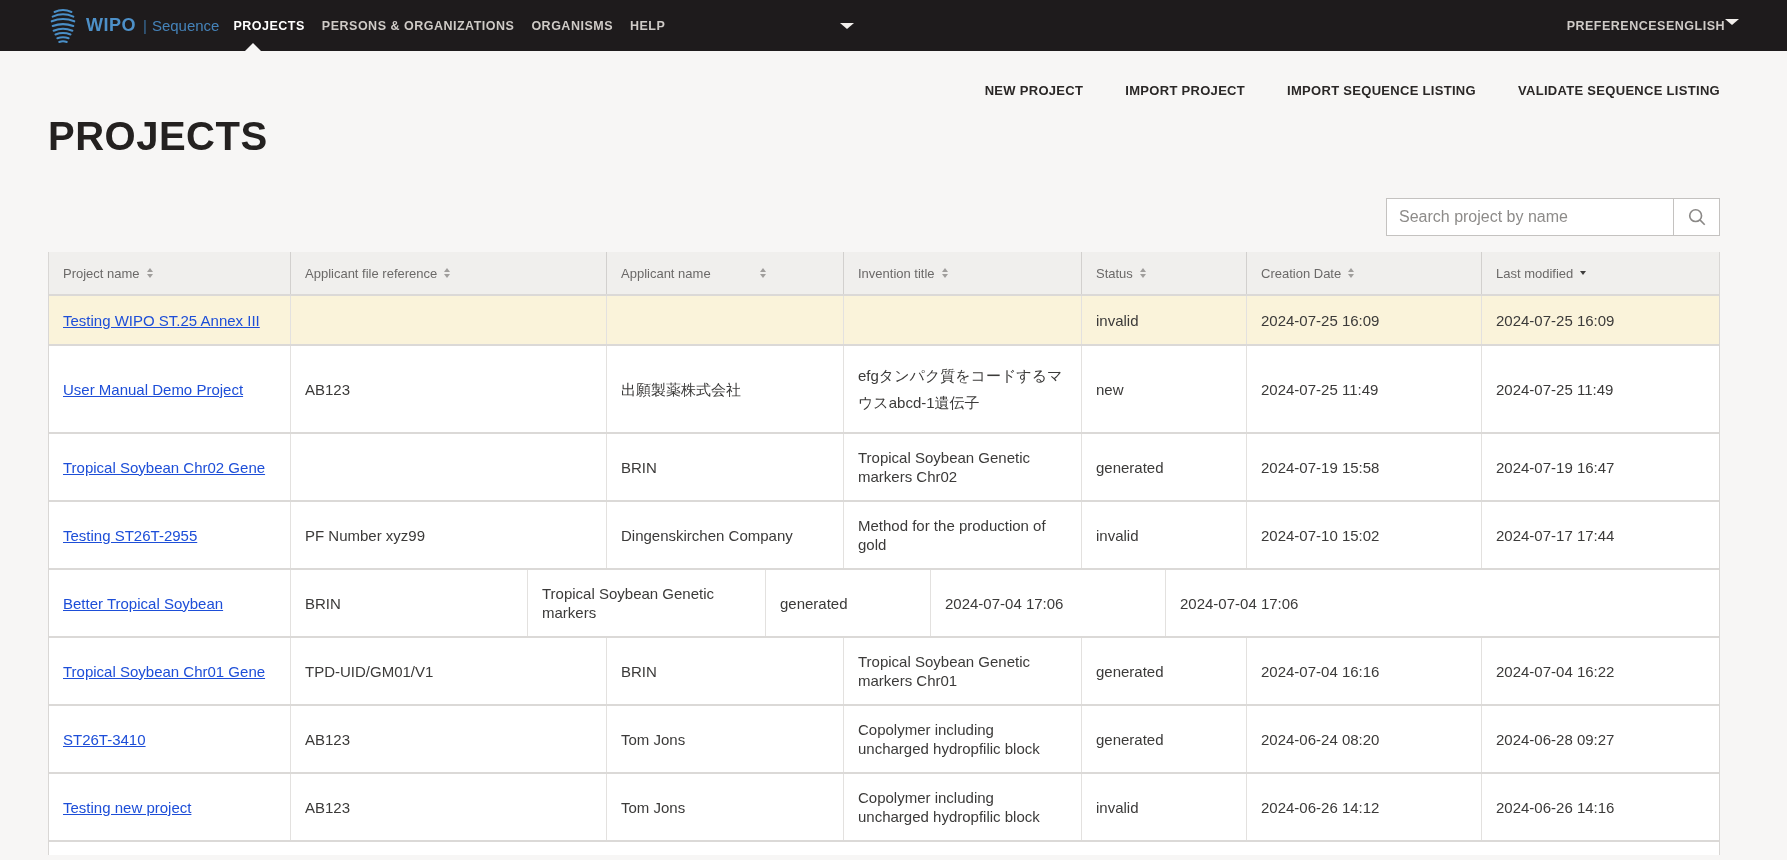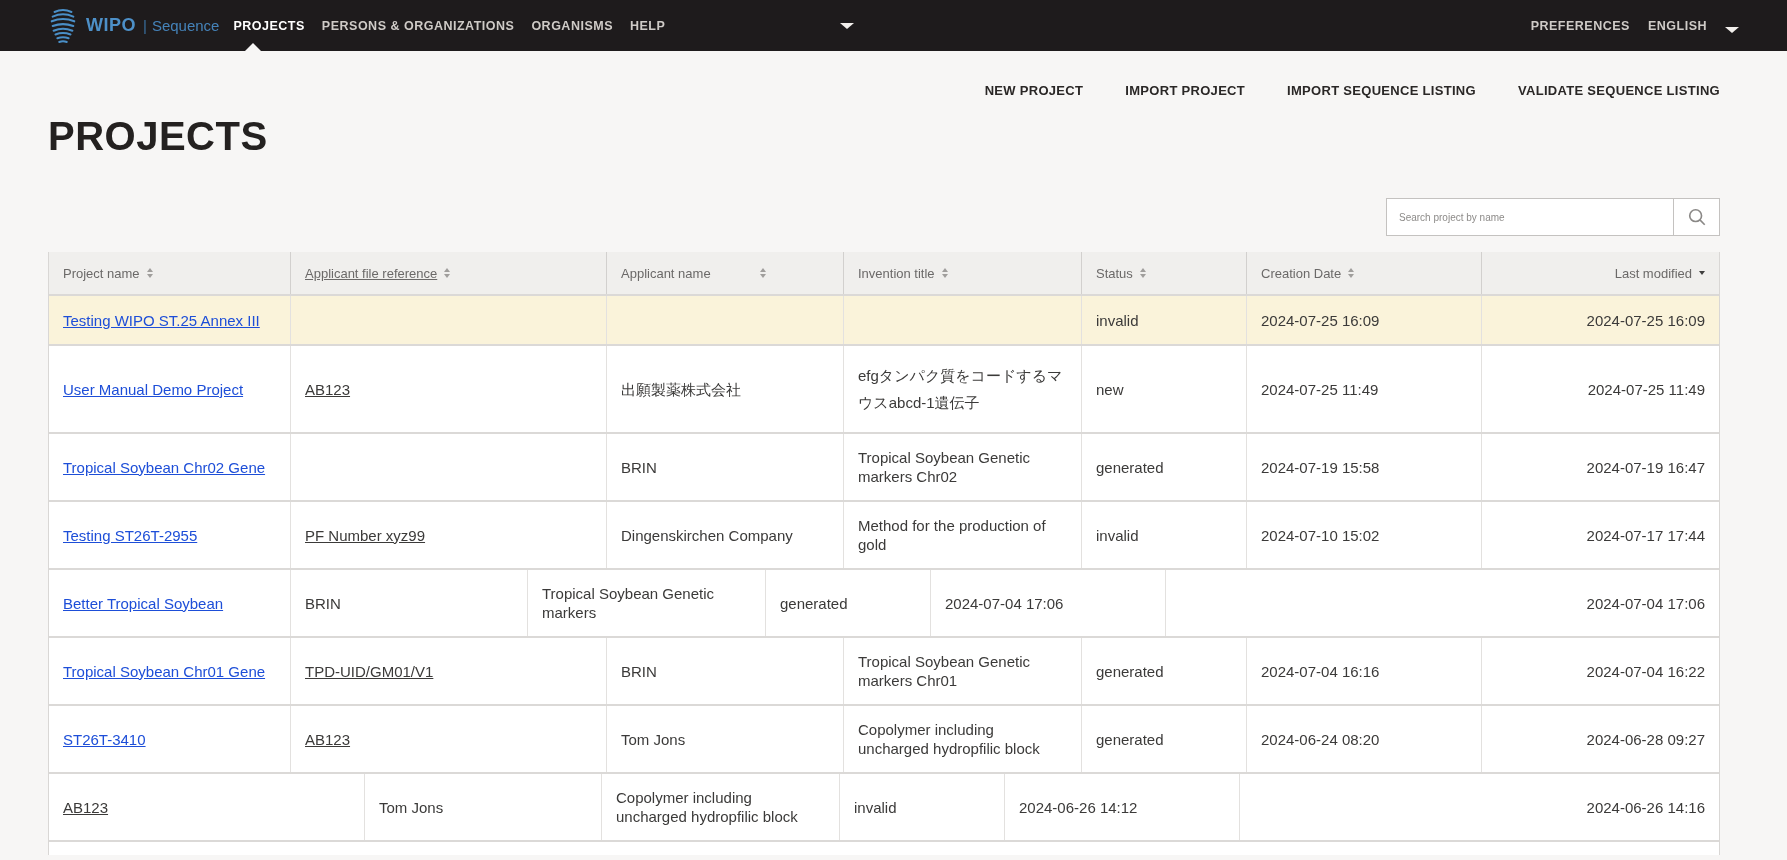--- a/index.html
+++ b/index.html
@@ -11,53 +11,53 @@
   .brand { display:flex; align-items:center; cursor:pointer; }
   .brand svg { display:block; }
   .brand-wipo { margin-left:8px; font-size:18px; font-weight:700; color:#4d90c8; letter-spacing:.5px; }
   .brand-sep { margin:0 5px 0 7px; font-size:15px; color:#3a6f9e; font-weight:300; }
   .brand-product { font-size:15px; color:#4583b9; }
   .nav-menu { display:flex; align-items:center; gap:17px; margin-left:14px; }
   .nav-item { font-size:12.5px; font-weight:700; letter-spacing:.5px; color:#cfcbc7; text-decoration:none; cursor:pointer; }
   .nav-item.active { color:#ffffff; }
   .caret-down { display:inline-block; width:0; height:0; border-left:7px solid transparent; border-right:7px solid transparent; border-top:6px solid #f2efec; }
   .nav-more { margin-left:158px; cursor:pointer; display:flex; align-items:center; }
-  .nav-right { margin-left:auto; display:flex; align-items:flex-end; gap:18px; }
+  .nav-right { margin-left:auto; display:flex; align-items:flex-start; }
   .nav-notch { position:absolute; bottom:0; left:245px; width:0; height:0; border-left:8px solid transparent; border-right:8px solid transparent; border-bottom:8px solid #f7f6f5; }
 
   
   .main { padding:0 67px 0 48px; }
   .actions-row { display:flex; justify-content:flex-end; gap:16px; margin-top:32px; }
   .action-link { font-size:13px; font-weight:700; letter-spacing:.3px; color:#2a2726; text-decoration:none; cursor:pointer; white-space:nowrap;margin-left:26px; }
   .page-title { margin-top:14px; font-size:40px; line-height:48px; font-weight:700; letter-spacing:.5px; color:#242120; }
 
   .search-row { display:flex; justify-content:flex-end; margin-top:38px; }
   .search-box { width:334px; height:38px; background:#ffffff; border:1px solid #c4c2c0; display:flex; }
-  .search-input { flex:1; border:none; outline:none; padding:0 12px; font-size:10px; color:#701a75; font-family:"Liberation Sans", sans-serif; background:transparent; }
+  .search-input { flex:1; border:none; outline:none; padding:0 12px; font-size:16px; color:#701a75; font-family:"Liberation Sans", sans-serif; background:transparent; }
   .search-input::placeholder { color:#8d8b89; }
   .search-btn { width:46px; background:#ffffff; border:none; border-left:1px solid #c4c2c0; display:flex; align-items:center; justify-content:center; cursor:pointer; }
 
   
   .table { margin-top:16px; width:1672px; background:#ffffff; border-left:1px solid #d9d7d5; border-right:1px solid #d9d7d5; }
   .thead { display:flex; height:42px; background:#f0efed; align-items:stretch; }
   .th { display:flex; align-items:center; padding:0 14px; font-size:13px; color:#6b6968; border-right:1px solid #d2d0ce; cursor:pointer; white-space:nowrap; }
   .th:last-child { border-right:none; }
   .sort { display:inline-flex; flex-direction:column; gap:2px; margin-left:7px; }
   .tri { width:0; height:0; border-left:3.5px solid transparent; border-right:3.5px solid transparent; }
   .tri.up { border-bottom:4px solid #a09e9c; }
   .tri.down { border-top:4px solid #a09e9c; }
   .sort.desc .tri.down { border-top-color:#3f3e3d; }
 
   .col-project  { width:242px; }
-  .col-fileref  { width:316px;text-decoration:underline; }
+  .col-fileref  { width:316px; }
   .col-applicant{ width:237px;gap:42px; }
   .col-invention{ width:238px; }
   .col-status   { width:165px; }
   .col-created  { width:235px; }
-  .col-modified { flex:1;justify-content:flex-end; }
+  .col-modified { flex:1; }
 
   .row { display:flex; align-items:stretch; border-top:2px solid #dbd9d7; background:#ffffff; min-height:68px; }
   .row.highlighted { background:#faf3da; }
   .tbody .row:nth-child(1) { min-height:50px; }
   .tbody .row:nth-child(2) { min-height:88px; }
   .tbody .row:nth-child(2) .cell { line-height:27px; }
   .cell { display:flex; align-items:center; padding:6px 14px; font-size:15px; line-height:19px; color:#3b3a39; border-right:1px solid #e3e1df; word-break:break-word; }
   .cell:last-child { border-right:none; }
   .plink { color:#1d4ed8; text-decoration:underline; cursor:pointer; }
   .row.partial { height:15px; min-height:15px; }
@@ -249,20 +249,23 @@
       <a class="plink">ST26T-3410</a>
     </div>
     <div class="cell col-fileref">AB123</div>
     <div class="cell col-applicant">Tom Jons</div>
     <div class="cell col-invention">Copolymer including uncharged hydropfilic block</div>
     <div class="cell col-status">generated</div>
     <div class="cell col-created">2024-06-24 08:20</div>
     <div class="cell col-modified">2024-06-28 09:27</div>
   </div>
         <div class="row">
+    <div class="cell col-project">
+      <a class="plink">Testing new project</a>
+    </div>
     <div class="cell col-fileref">AB123</div>
     <div class="cell col-applicant">Tom Jons</div>
     <div class="cell col-invention">Copolymer including uncharged hydropfilic block</div>
     <div class="cell col-status">invalid</div>
     <div class="cell col-created">2024-06-26 14:12</div>
     <div class="cell col-modified">2024-06-26 14:16</div>
   </div>
       </div>
 
     <div class="row partial"></div>

